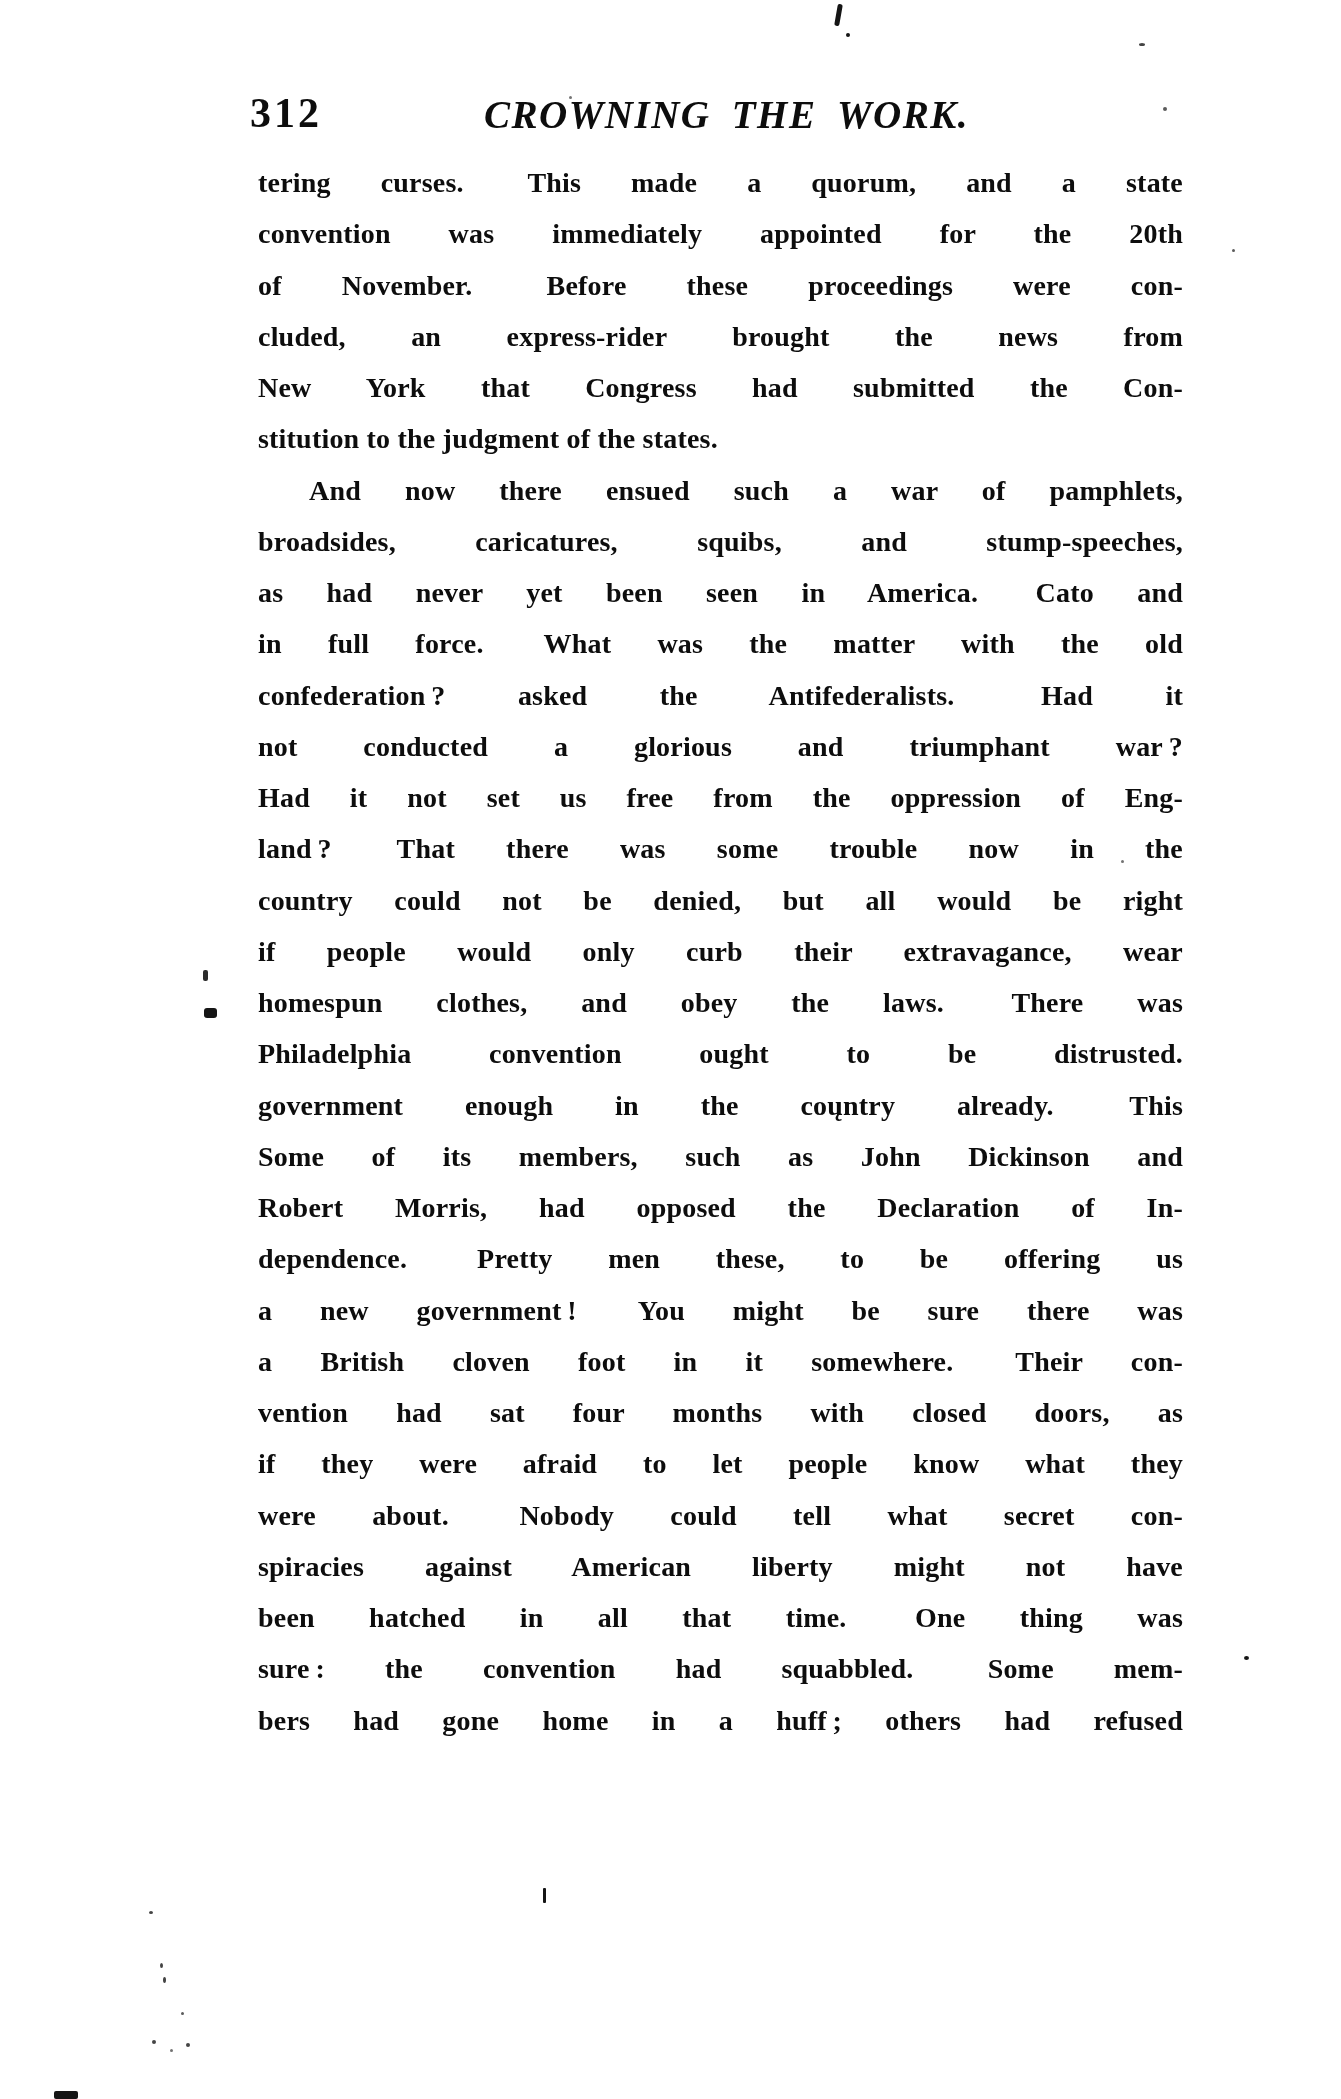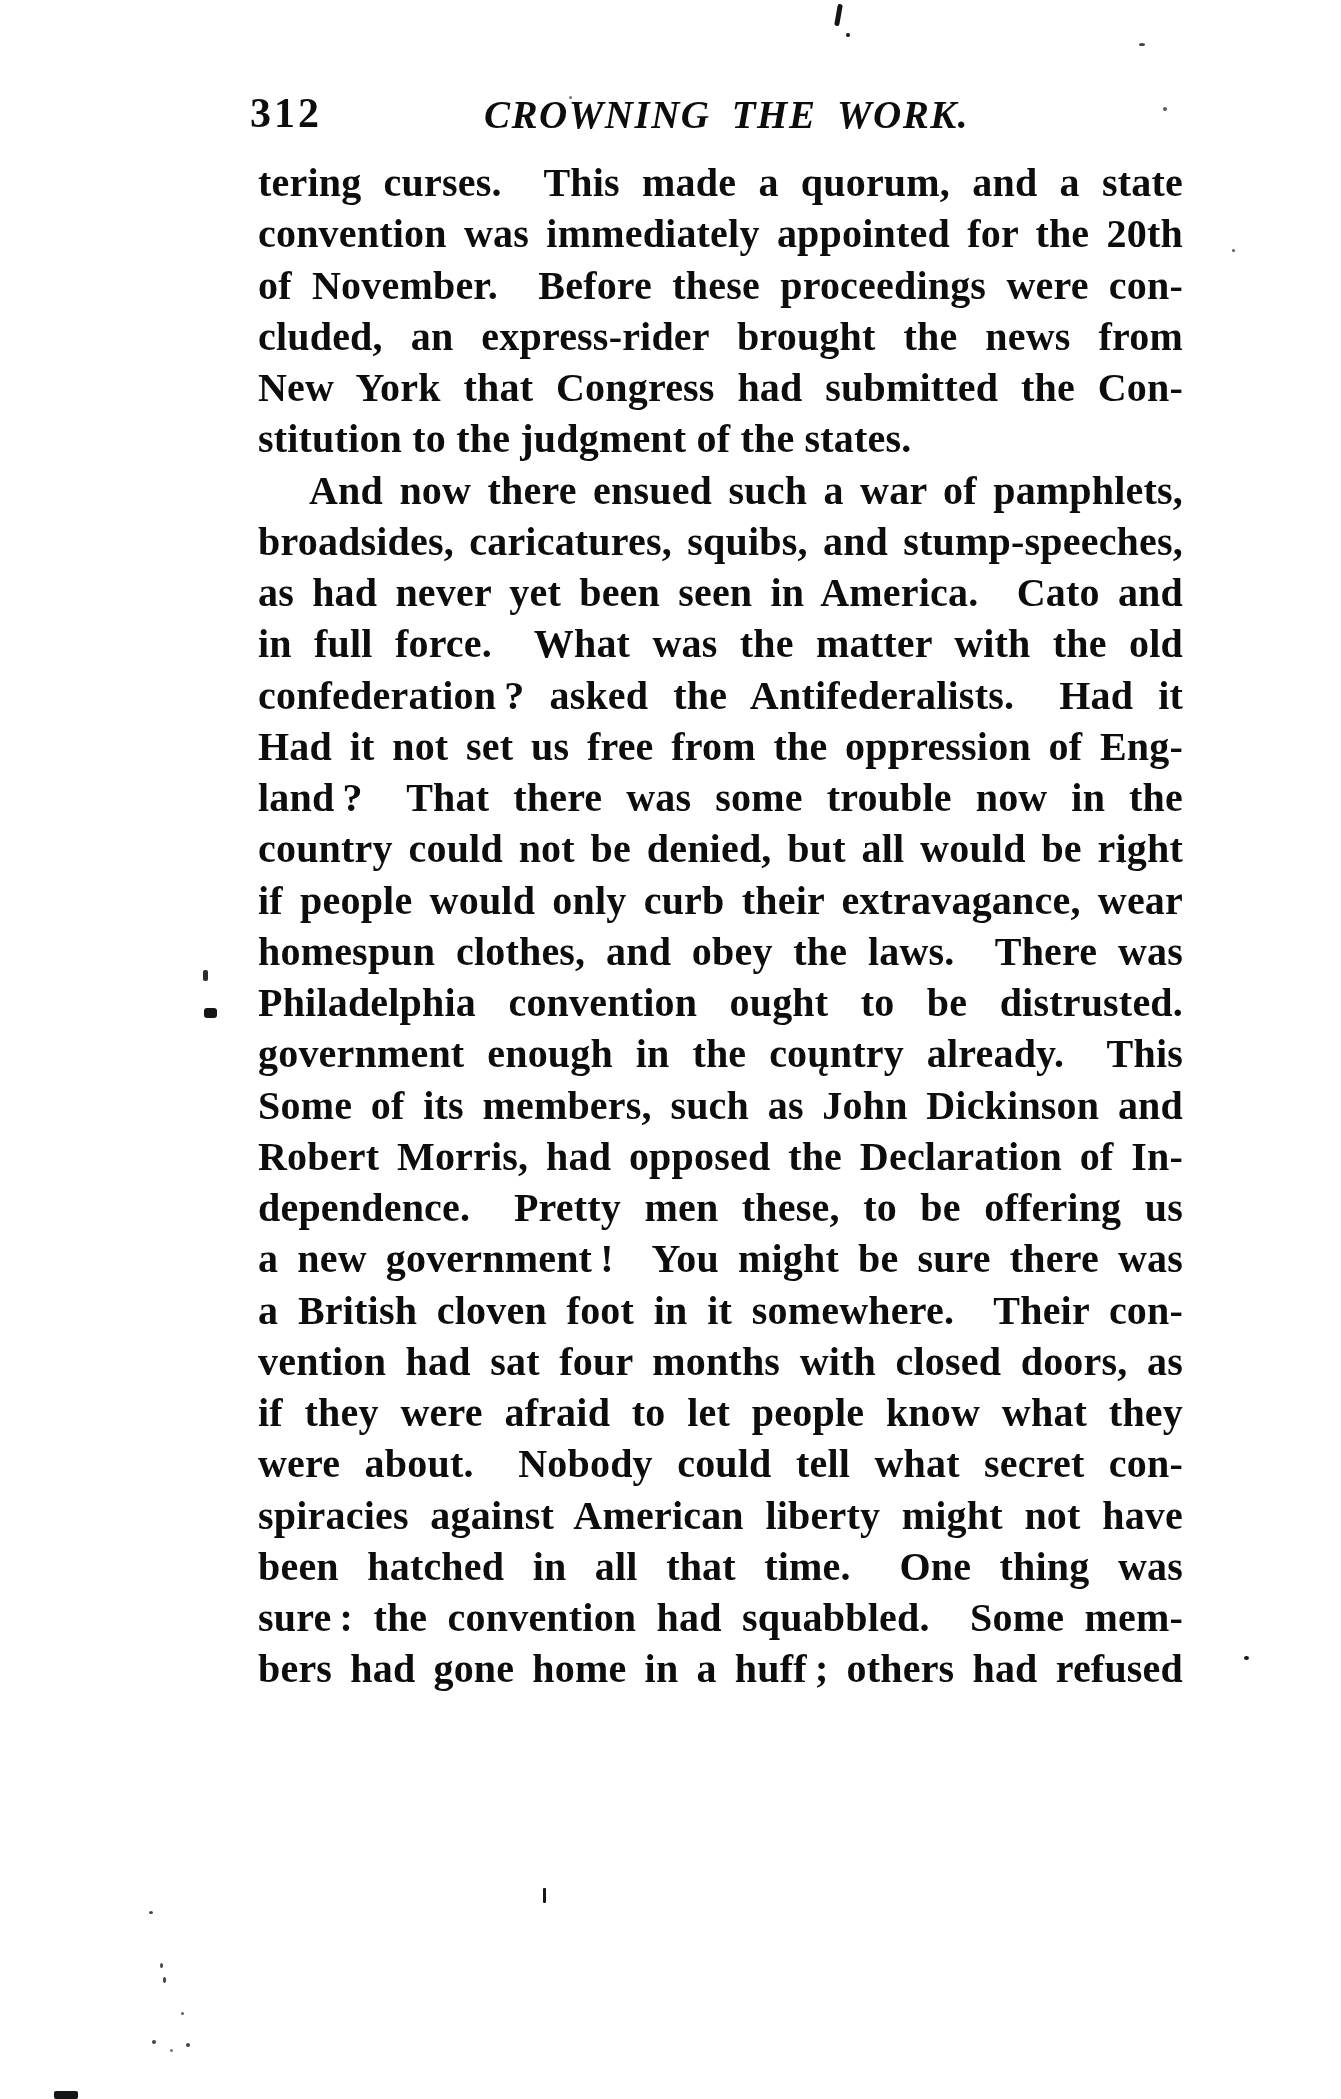--- a/index.html
+++ b/index.html
@@ -28,21 +28,21 @@
     transform: translateX(-50%);
     margin-left: 6px;
     font-size: 39px; font-style: italic; font-weight: bold;
     letter-spacing: 1.5px; word-spacing: 10px;
     line-height: 42px; white-space: nowrap;
   }
 
   .text-block {
     position: absolute; left: 258px; top: 157px;
     width: 925px;
-    font-size: 40px; font-weight: bold;
+    font-size: 28px; font-weight: bold;
     line-height: 51.25px;
     letter-spacing: 0.2px;
   }
   .line {
     height: 51.25px;
     text-align: justify;
     text-align-last: justify;
   }
   .line.short { text-align-last: left; }
   .line.indent { text-indent: 51px; }
@@ -71,20 +71,21 @@
       <div class="line">convention was immediately appointed for the 20th</div>
       <div class="line">of November.  Before these proceedings were con-</div>
       <div class="line">cluded, an express-rider brought the news from</div>
       <div class="line">New York that Congress had submitted the Con-</div>
       <div class="line short">stitution to the judgment of the states.</div>
       <div class="line indent">And now there ensued such a war of pamphlets,</div>
       <div class="line">broadsides, caricatures, squibs, and stump-speeches,</div>
       <div class="line">as had never yet been seen in America.  Cato and</div>
       <div class="line">in full force.  What was the matter with the old</div>
       <div class="line">confederation ? asked the Antifederalists.  Had it</div>
+      <div class="line">not conducted a glorious and triumphant war ?</div>
       <div class="line">Had it not set us free from the oppression of Eng-</div>
       <div class="line">land ?  That there was some trouble now in the</div>
       <div class="line">country could not be denied, but all would be right</div>
       <div class="line">if people would only curb their extravagance, wear</div>
       <div class="line">homespun clothes, and obey the laws.  There was</div>
       <div class="line">Philadelphia convention ought to be distrusted.</div>
       <div class="line">government enough in the coųntry already.  This</div>
       <div class="line">Some of its members, such as John Dickinson and</div>
       <div class="line">Robert Morris, had opposed the Declaration of In-</div>
       <div class="line">dependence.  Pretty men these, to be offering us</div>

